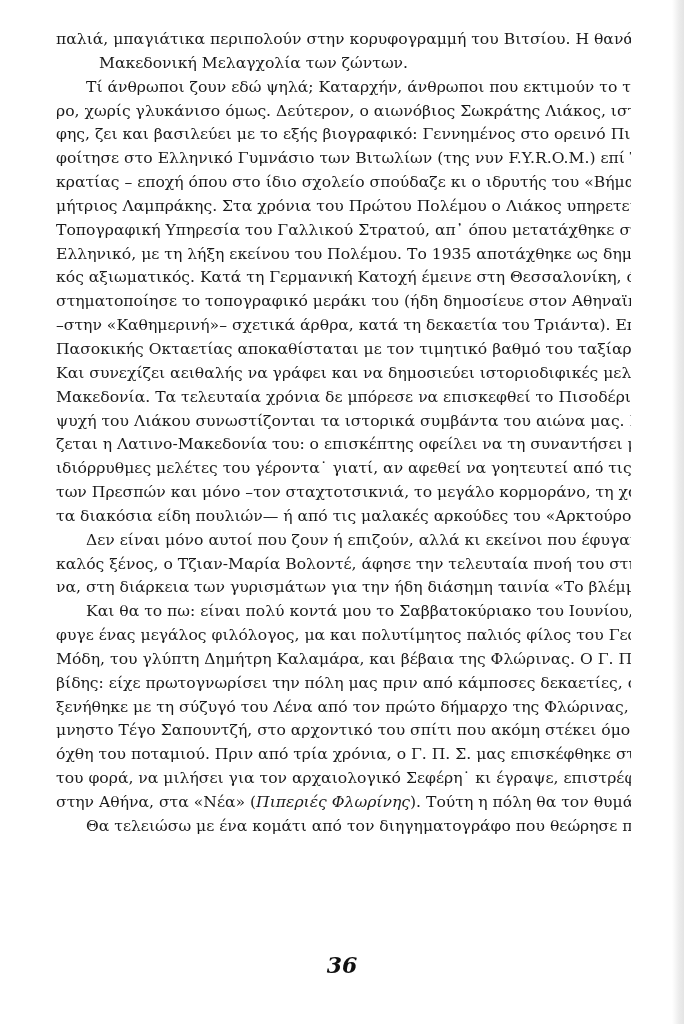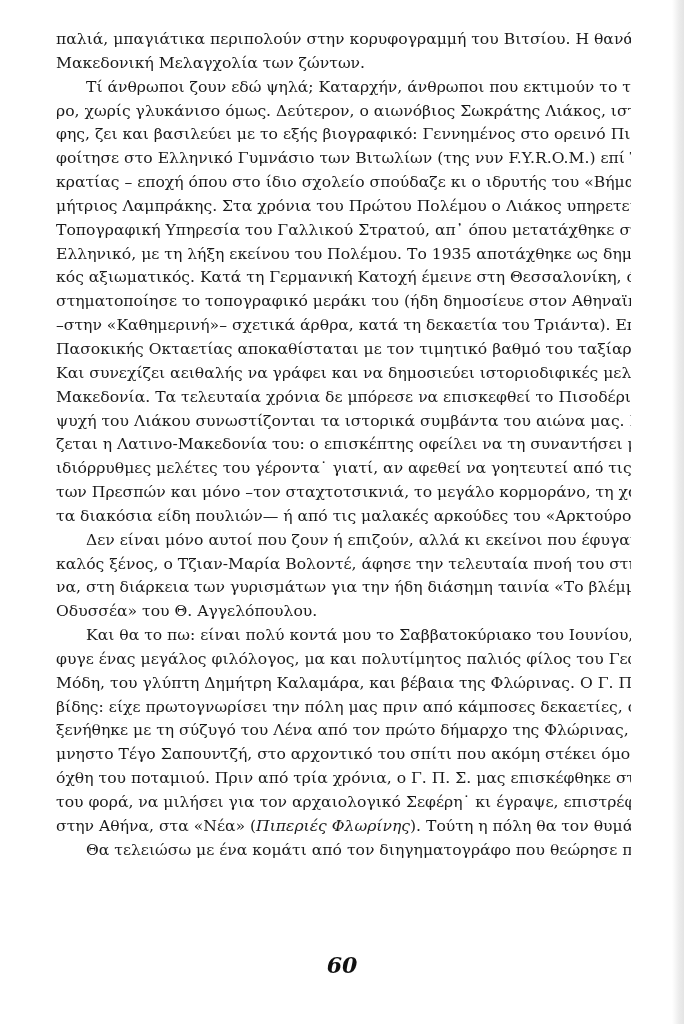--- a/index.html
+++ b/index.html
@@ -11,21 +11,21 @@
     position:absolute; top:0; right:0; width:12px; height:1024px;
     background:linear-gradient(to right, #ffffff, #ececec 60%, #e4e4e4);
   }
   .page-body {
     position:absolute; left:56px; top:28px; width:575px;
     font-family:"DejaVu Serif", serif;
     font-size:15.6px; line-height:23.85px; color:#1a1a1a;
     text-align:justify;
   }
   .line { display:block; white-space:nowrap; text-align-last:justify; height:23.85px; overflow:hidden; }
-  .line.last { text-align-last:left; }
+  .line.last { text-align-last:left;margin-left:43px; }
   .line.indent { padding-left:30px; }
   .page-number {
     position:absolute; left:0; width:684px; top:952px;
     text-align:center;
     font-family:"DejaVu Serif", serif;
     font-style:italic; font-weight:bold; font-size:22px; color:#111;
   }
 </style>
 </head>
 <body>
@@ -50,26 +50,25 @@
     <span class="line">Και συνεχίζει αειθαλής να γράφει και να δημοσιεύει ιστοριοδιφικές μελέτες για τη</span>
     <span class="line">Μακεδονία. Τα τελευταία χρόνια δε μπόρεσε να επισκεφθεί το Πισοδέρι. Στην</span>
     <span class="line">ψυχή του Λιάκου συνωστίζονται τα ιστορικά συμβάντα του αιώνα μας. Συνωστί-</span>
     <span class="line">ζεται η Λατινο-Μακεδονία του: ο επισκέπτης οφείλει να τη συναντήσει μέσα στις</span>
     <span class="line">ιδιόρρυθμες μελέτες του γέροντα˙ γιατί, αν αφεθεί να γοητευτεί από τις σειρήνες</span>
     <span class="line">των Πρεσπών και μόνο –τον σταχτοτσικνιά, το μεγάλο κορμοράνο, τη χαλκόκοτα,</span>
     <span class="line">τα διακόσια είδη πουλιών— ή από τις μαλακές αρκούδες του «Αρκτούρου», κο-</span>
     <span class="line indent">Δεν είναι μόνο αυτοί που ζουν ή επιζούν, αλλά κι εκείνοι που έφυγαν. Ένας</span>
     <span class="line">καλός ξένος, ο Τζιαν-Μαρία Βολοντέ, άφησε την τελευταία πνοή του στη Φλώρι-</span>
     <span class="line">να, στη διάρκεια των γυρισμάτων για την ήδη διάσημη ταινία «Το βλέμμα του</span>
-    <span class="line last">Οδυσσέα» του Θ. Αγγελόπουλου.</span>
     <span class="line indent">Και θα το πω: είναι πολύ κοντά μου το Σαββατοκύριακο του Ιουνίου, που έ-</span>
     <span class="line">φυγε ένας μεγάλος φιλόλογος, μα και πολυτίμητος παλιός φίλος του Γεώργιου</span>
     <span class="line">Μόδη, του γλύπτη Δημήτρη Καλαμάρα, και βέβαια της Φλώρινας. Ο Γ. Π. Σαβ-</span>
     <span class="line">βίδης: είχε πρωτογνωρίσει την πόλη μας πριν από κάμποσες δεκαετίες, όταν φιλο-</span>
     <span class="line">ξενήθηκε με τη σύζυγό του Λένα από τον πρώτο δήμαρχο της Φλώρινας, τον αεί-</span>
     <span class="line">μνηστο Τέγο Σαπουντζή, στο αρχοντικό του σπίτι που ακόμη στέκει όμορφο στην</span>
     <span class="line">όχθη του ποταμιού. Πριν από τρία χρόνια, ο Γ. Π. Σ. μας επισκέφθηκε στερνή</span>
     <span class="line">του φορά, να μιλήσει για τον αρχαιολογικό Σεφέρη˙ κι έγραψε, επιστρέφοντας</span>
     <span class="line">στην Αθήνα, στα «Νέα» (<i>Πιπεριές Φλωρίνης</i>). Τούτη η πόλη θα τον θυμάται ό-</span>
     <span class="line indent">Θα τελειώσω με ένα κομάτι από τον διηγηματογράφο που θεώρησε πανελλή-</span>
   </div>
 
-<div class="page-number">60</div>
+<div class="page-number">36</div>
 
 </body></html>

